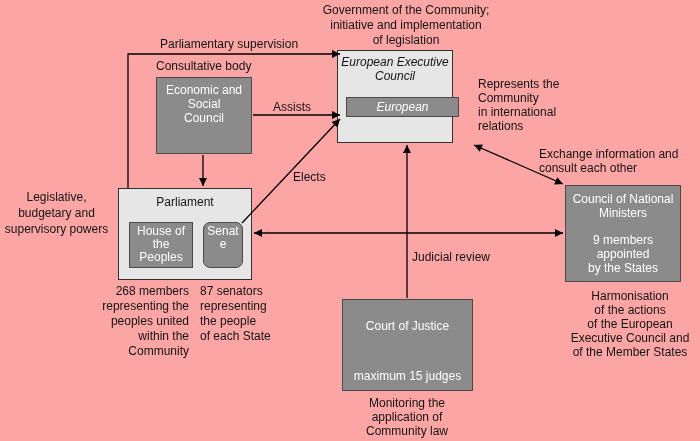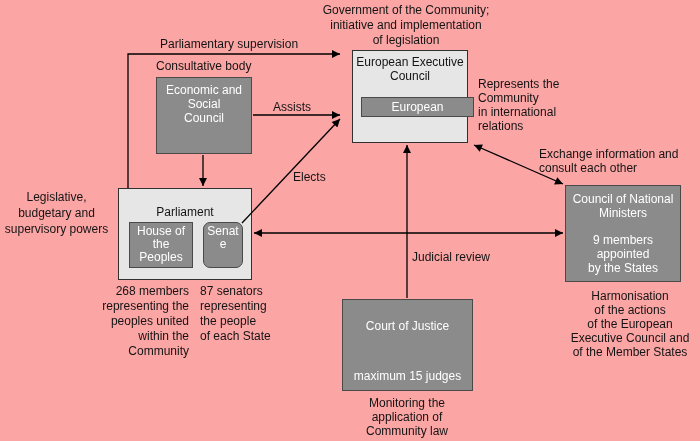--- a/index.html
+++ b/index.html
@@ -71,30 +71,30 @@
   <div class="lbl" style="left:341px;top:396px;width:132px;text-align:center;line-height:14px;">Monitoring the
 application of
 Community law</div>
 
   <div class="box box-dark" style="left:156px;top:77px;width:96px;height:77px;">
     <div class="box-title" style="padding-top:5px;line-height:14px;">Economic and
 Social
 Council</div>
   </div>
 
-  <div class="box box-light" style="left:352px;top:50px;width:116px;height:93px;">
+  <div class="box box-light" style="left:337px;top:50px;width:116px;height:93px;font-style:italic;">
     <div class="box-title" style="padding-top:4px;">European Executive
 Council</div>
     <div class="box box-dark" style="left:8px;top:46px;width:113px;height:20px;">
       <div class="box-title" style="padding-top:2px;">European</div>
     </div>
   </div>
 
   <div class="box box-light" style="left:118px;top:188px;width:134px;height:92px;">
-    <div class="box-title" style="padding-top:16px;">Parliament</div>
+    <div class="box-title" style="padding-top:6px;">Parliament</div>
     <div class="box box-dark" style="left:10px;top:33px;width:64px;height:46px;">
       <div class="box-title" style="padding-top:2px;line-height:13px;">House of
 the
 Peoples</div>
     </div>
     <div class="box box-dark" style="left:84px;top:33px;width:40px;height:46px;border-radius:7px;">
       <div class="box-title" style="padding:2px 3px 0;line-height:13px;overflow-wrap:anywhere;">Senate</div>
     </div>
   </div>
 

